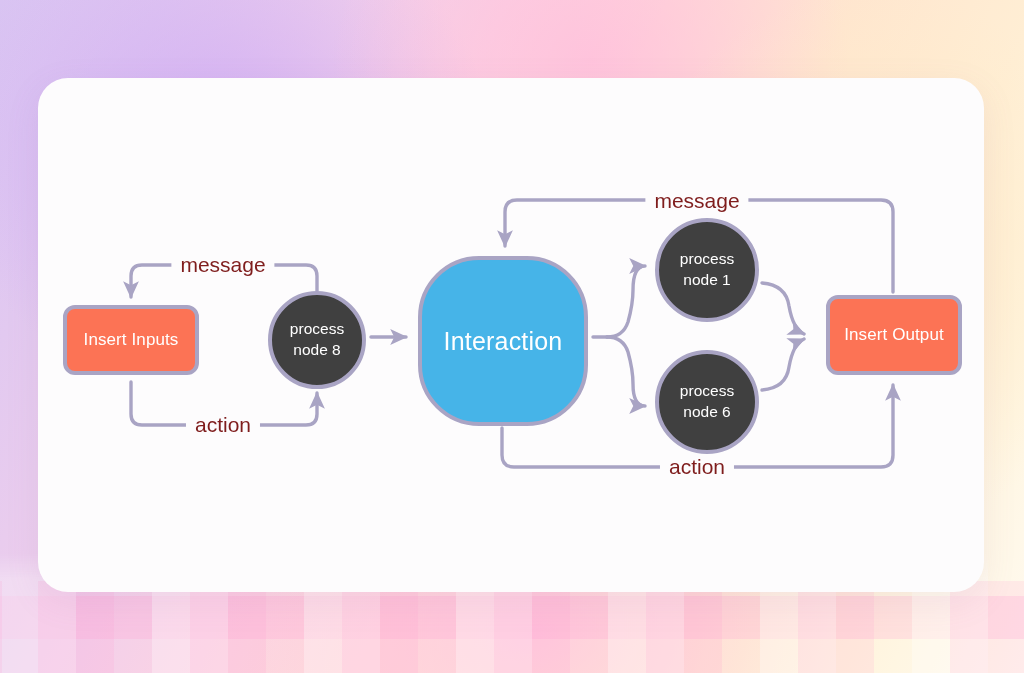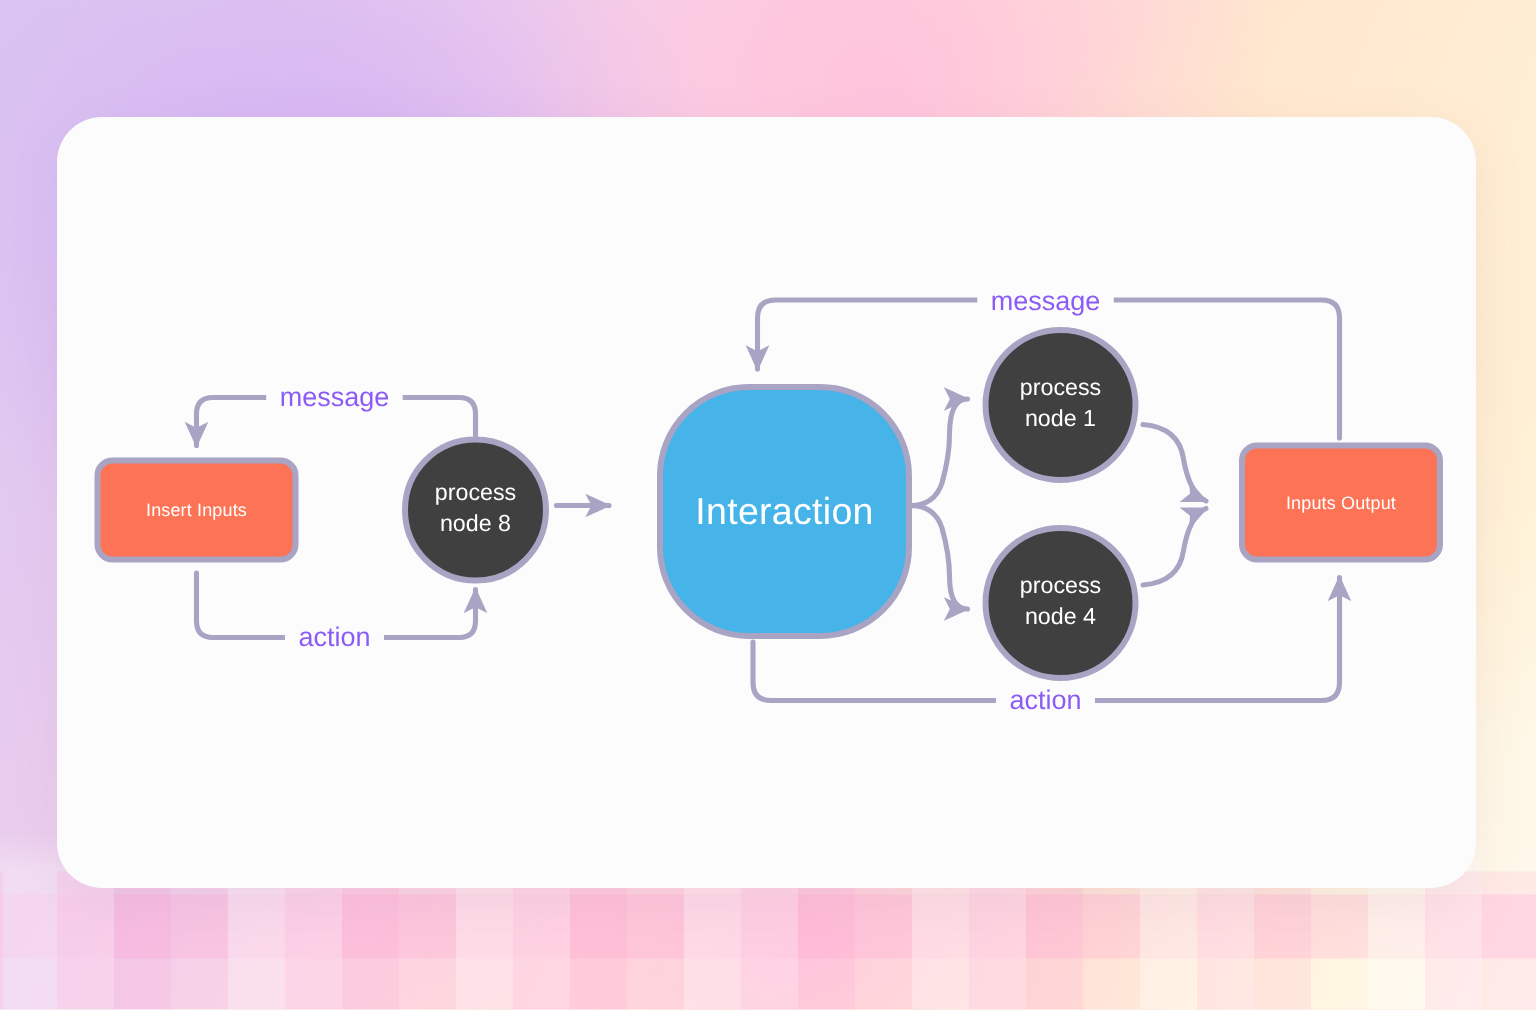--- a/index.html
+++ b/index.html
@@ -127,51 +127,51 @@
     text-align: center;
     color: #ffffff;
     box-sizing: border-box;
     border: 4px solid #a9a4c4;
     z-index: 3;
   }
 
   .node-box {
     background: #fc7355;
     border-radius: 12px;
-    font-size: 12px;
+    font-size: 17px;
     letter-spacing: 0.1px;
   }
 
   .node-circle {
     background: #404040;
     border-radius: 50%;
     font-size: 15.5px;
     line-height: 1.35;
   }
 
   .node-squircle {
     background: #46b4e8;
     border-radius: 36%;
     font-size: 25px;
     letter-spacing: 0.2px;
   }
 
   
   #node-insert-inputs { left: 25px;  top: 227px; width: 136px; height: 70px; }
   #node-process-1     { left: 230px; top: 213px; width: 98px;  height: 98px; }
-  #node-interaction   { left: 400px; top: 178px; width: 170px; height: 170px; align-items: center; }
+  #node-interaction   { left: 380px; top: 178px; width: 170px; height: 170px; align-items: center; }
   #node-process-2     { left: 617px; top: 140px; width: 104px; height: 104px; }
   #node-process-3     { left: 617px; top: 272px; width: 104px; height: 104px; }
   #node-insert-output { left: 788px; top: 217px; width: 136px; height: 80px; }
 
   
   .edge-label {
     position: absolute;
-    font-size: 18px;
-    color: #8b5cf6;
+    font-size: 21px;
+    color: #7f1d1d;
     background: #fdfcfd;
     padding: 0 9px;
     white-space: nowrap;
     transform: translate(-50%, -50%);
     z-index: 2;
   }
   #label-message-left { left: 185px; top: 187px; }
   #label-action-left  { left: 185px; top: 347px; }
   #label-message-right{ left: 659px; top: 123px; }
   #label-action-right { left: 659px; top: 389px; }
@@ -241,26 +241,26 @@
       <div class="node node-circle" id="node-process-2">
         <span>
           <span>process</span><br>
           <span>node 1</span>
         </span>
       </div>
 
       <div class="node node-circle" id="node-process-3">
         <span>
           <span>process</span><br>
-          <span>node 4</span>
+          <span>node 6</span>
         </span>
       </div>
 
       <div class="node node-box" id="node-insert-output">
-        <span>Inputs Output</span>
+        <span>Insert Output</span>
       </div>
 
       <div class="edge-label" id="label-message-left">message</div>
 
       <div class="edge-label" id="label-action-left">action</div>
 
       <div class="edge-label" id="label-message-right">message</div>
 
       <div class="edge-label" id="label-action-right">action</div>
 

